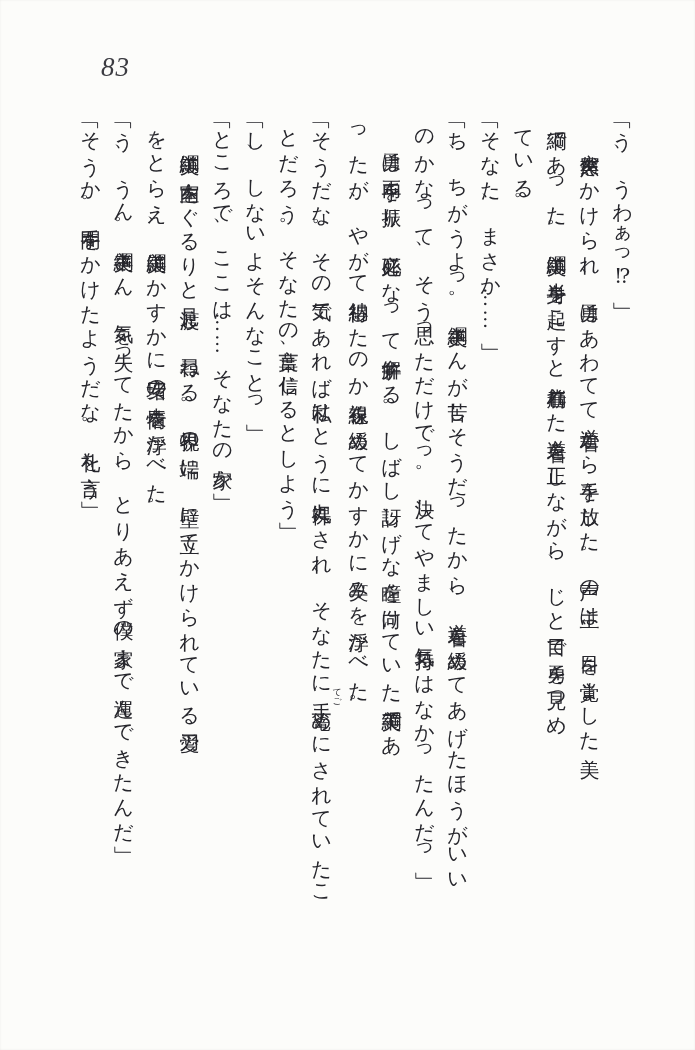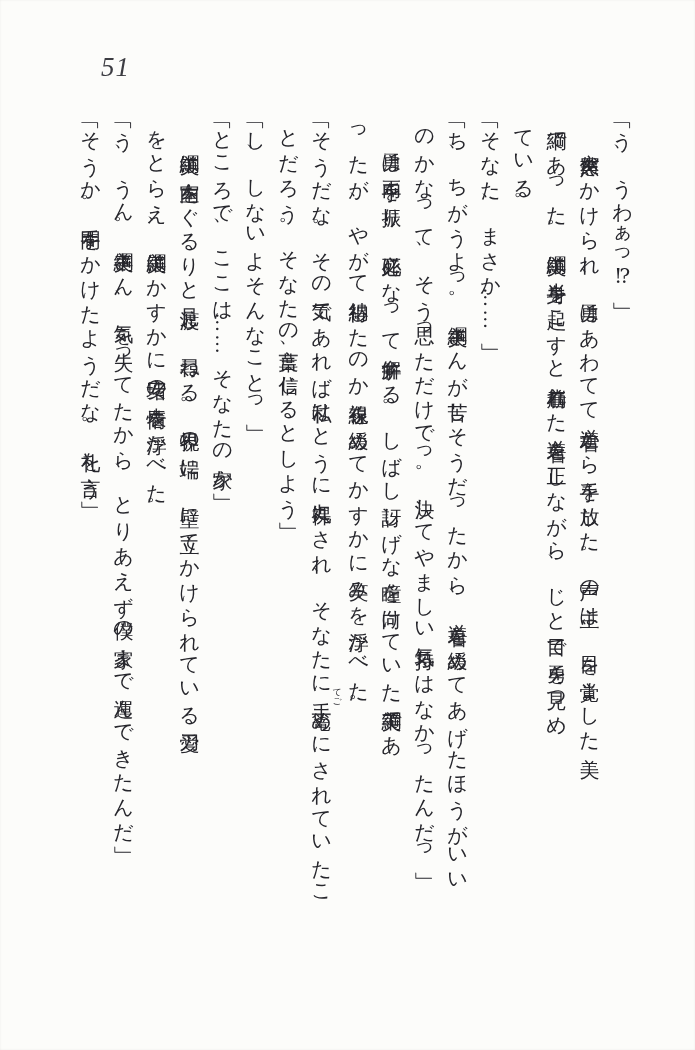--- a/index.html
+++ b/index.html
@@ -51,21 +51,21 @@
   rt {
     font-size: 9px;
     letter-spacing: 0;
     color: #26262c;
   }
 </style>
 </head>
 <body>
 
 <div class="page" style="background: rgb(252, 252, 250); color: rgb(38, 38, 44);">
-  <span class="page-number">51</span>
+  <span class="page-number">83</span>
   <div class="text-block">
       <p>「う、うわぁっ⁉」</p>
       <p>　突然声をかけられ、勇はあわてて道着から手を放した。声の主は、目を覚ました美</p>
       <p>綱であった。美綱は半身を起こすと着崩れた道着を正しながら、じと目で勇を見つめ</p>
       <p>ている。</p>
       <p>「そなた、まさか……」</p>
       <p>「ち、ちがうよっ。美綱さんが苦しそうだったから、道着を緩めてあげたほうがいい</p>
       <p>のかなって、そう思っただけでっ。決してやましい気持ちはなかったんだっ」</p>
       <p>　勇は両手を振り、必死になって弁解する。しばし訝しげな瞳を向けていた美綱であ</p>
       <p>ったが、やがて納得したのか視線を緩めてかすかに笑みを浮かべた。</p>

